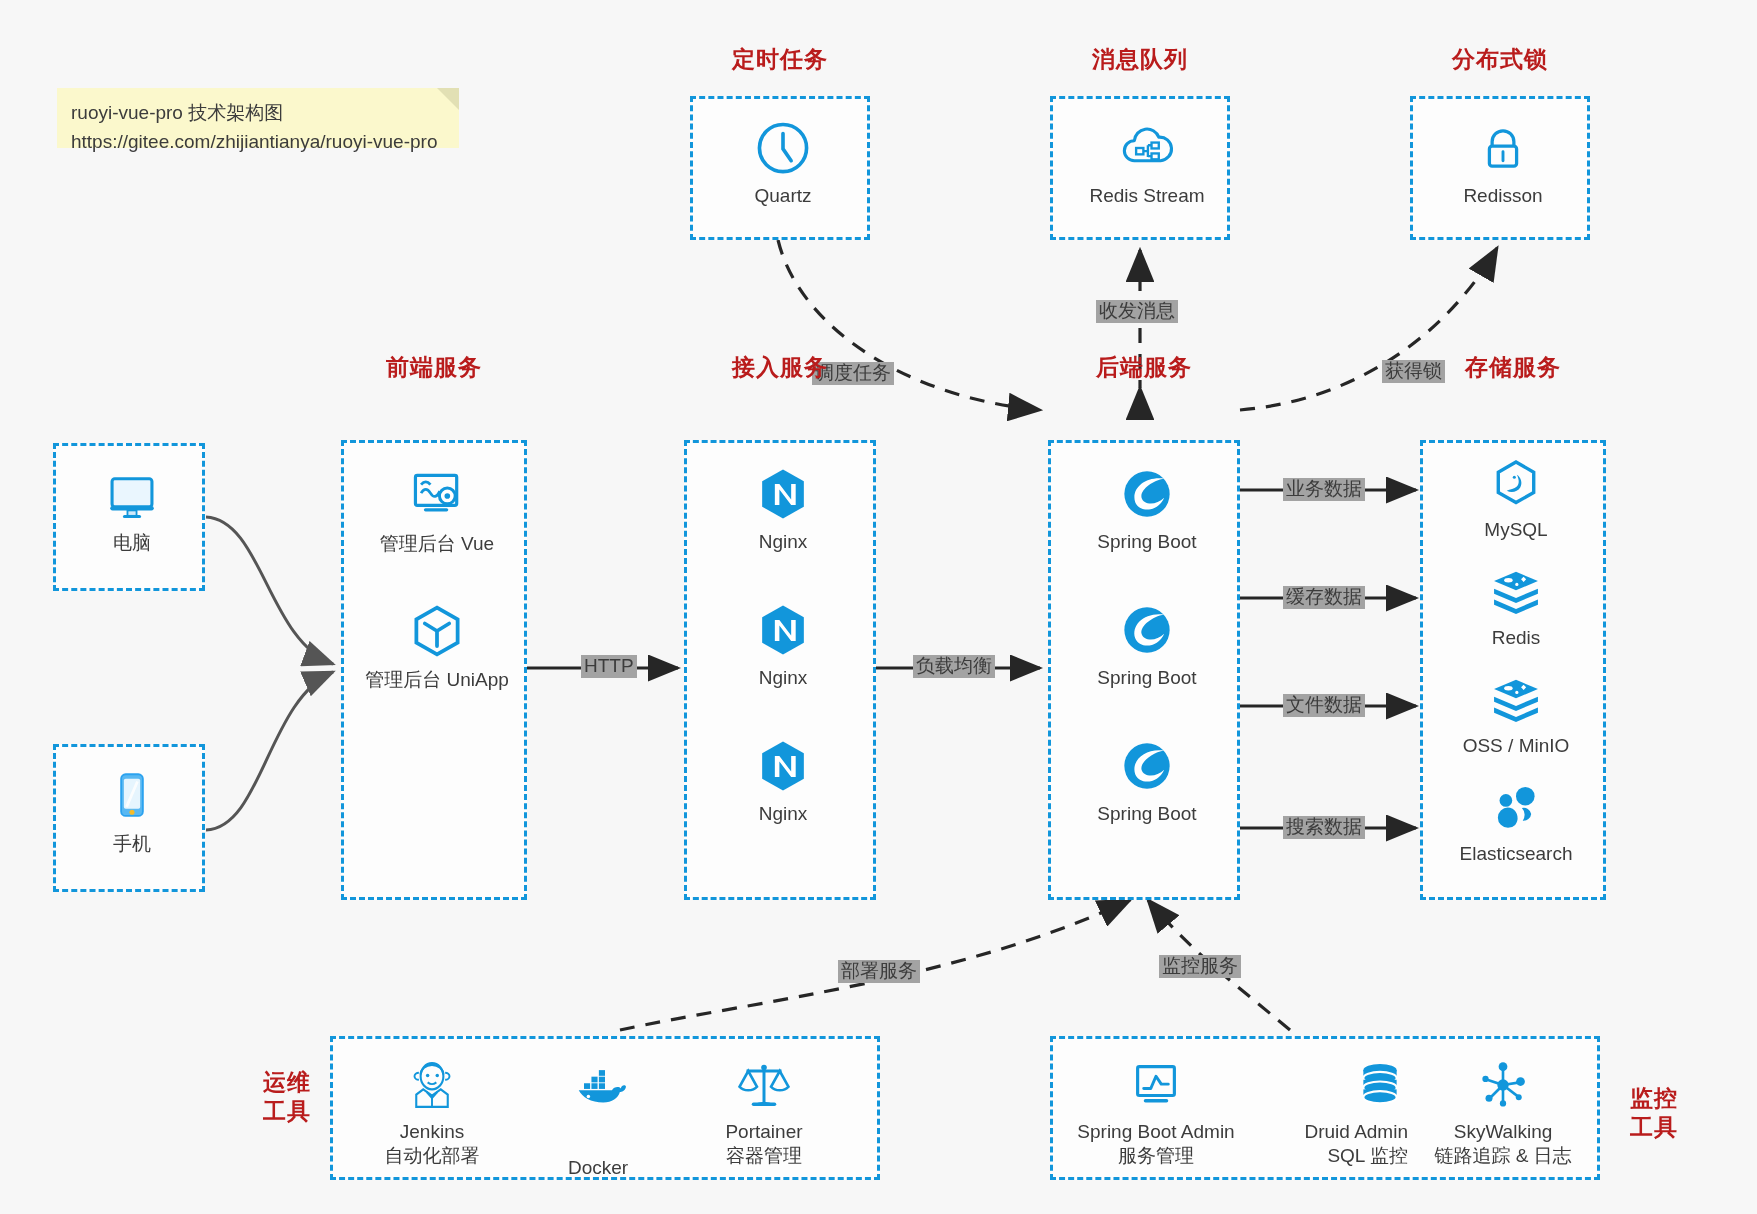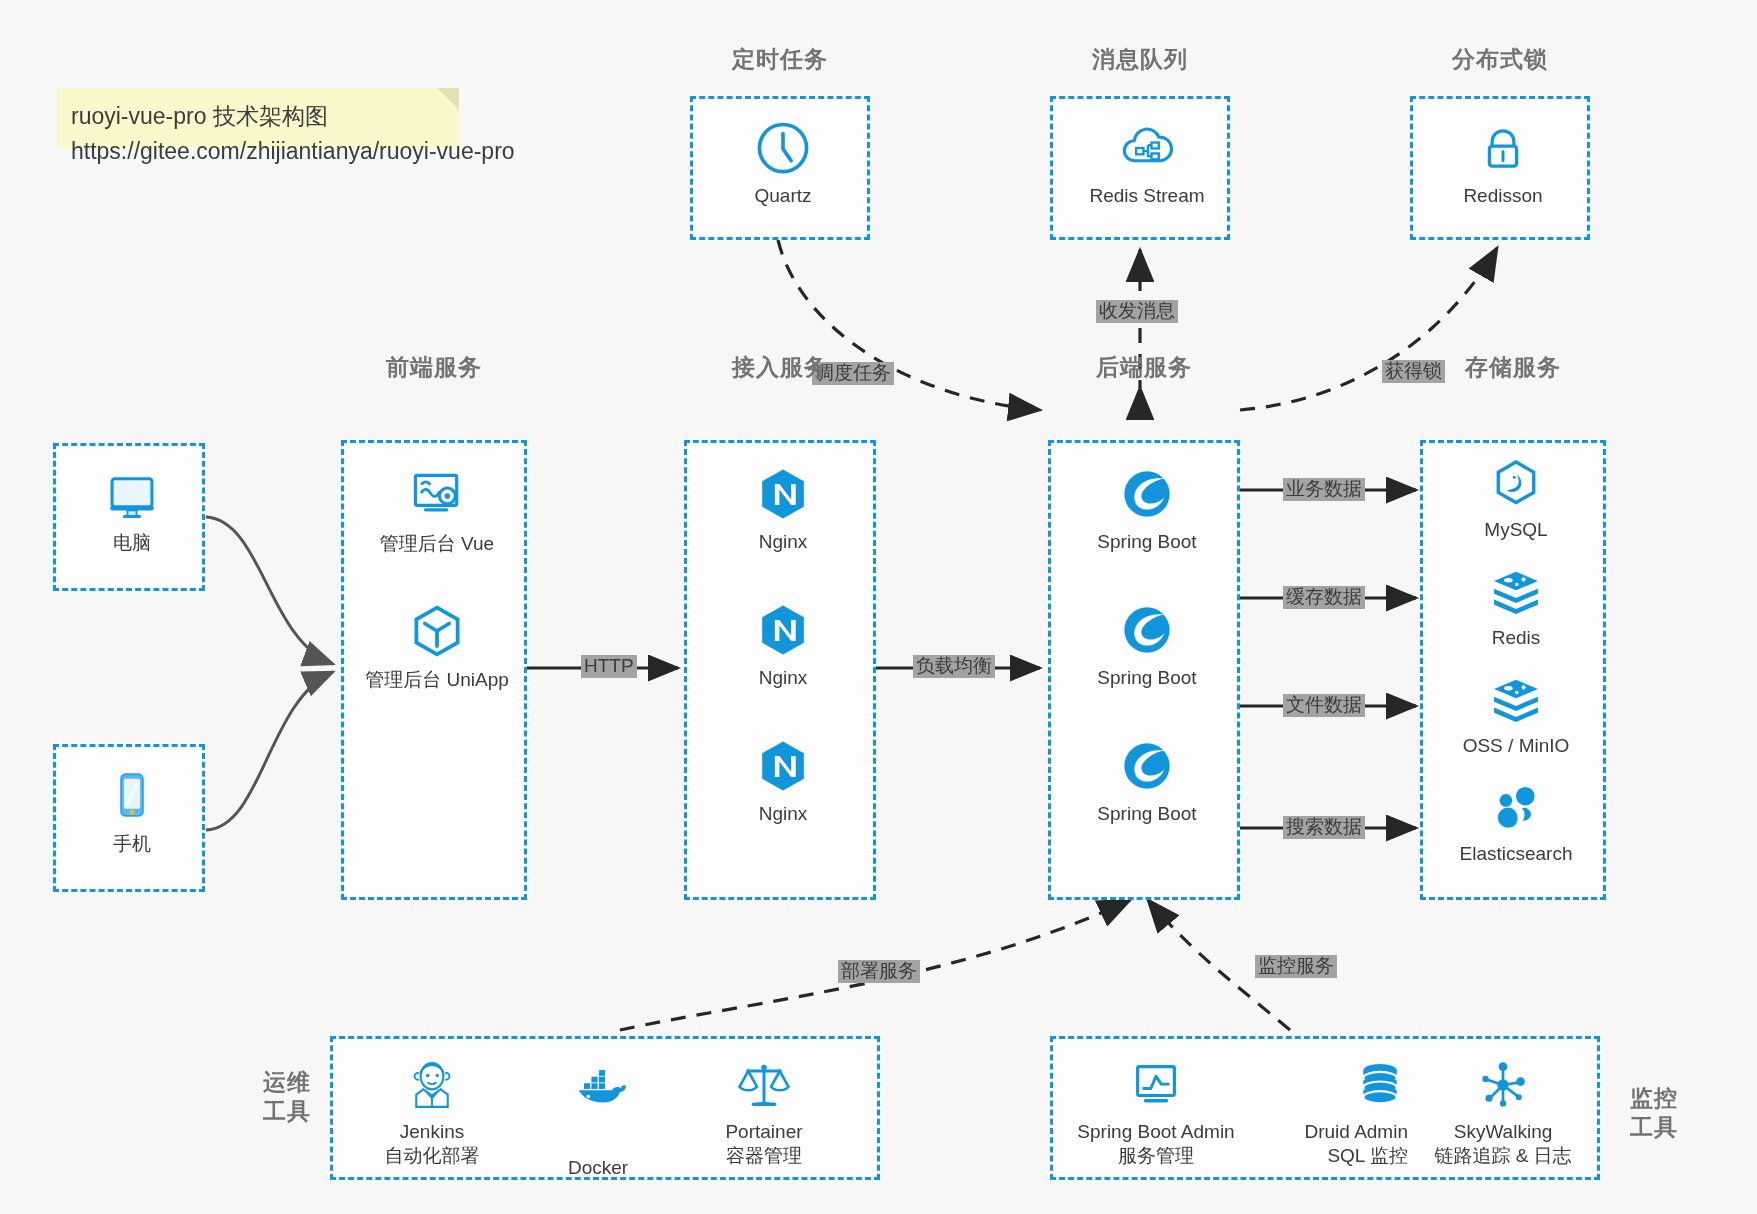--- a/index.html
+++ b/index.html
@@ -13,21 +13,21 @@
 
   
   .box{
     position:absolute;
     border:3px dashed #1296db;
     background:#fdfdfd;
     box-sizing:border-box;
   }
   .grp-title{
     position:absolute;
-    color:#737373;
+    color:#b91c1c;
     font-weight:bold;
     font-size:23px;
     letter-spacing:1px;
     white-space:nowrap;
     text-align:center;
   }
   .grp-title.side{
     line-height:1.25;
     text-align:center;
   }
@@ -46,21 +46,21 @@
   }
   .ico{display:block;}
 
   
   .note{
     position:absolute;
     left:57px;top:88px;width:402px;height:60px;
     background:#fbf8cc;
     box-sizing:border-box;
     padding:11px 14px 0 14px;
-    font-size:23px;line-height:1.5;color:#3c3c3c;
+    font-size:19px;line-height:1.5;color:#3c3c3c;
   }
   .note .fold{
     position:absolute;right:0;top:0;width:0;height:0;
     border-left:22px solid transparent;border-top:22px solid #e2e0b4;
   }
   .note .ln{white-space:nowrap;}
 
   
   .elabel{
     position:absolute;
@@ -300,21 +300,21 @@
         <circle cx="43" cy="18" r="11" fill="#1296db"></circle>
         <circle cx="20" cy="23" r="7.5" fill="#1296db"></circle>
         <path d="M14 35 a12 12 0 0 0 17 17 a13 13 0 0 0 -3 -19 a12 12 0 0 0 -14 2 Z" fill="#1296db"></path>
         <path d="M39 32 a9 9 0 0 1 11 7 a9 9 0 0 1 -10 8 a12 12 0 0 0 -1 -15 Z" fill="#1296db"></path>
       </svg>
       <div class="cap">Elasticsearch</div>
     </div>
   </div>
 
   <div class="elabel" style="left:838px;top:960px;">部署服务</div>
-  <div class="elabel" style="left:1255px;top:955px;">监控服务</div>
+  <div class="elabel" style="left:1159px;top:955px;">监控服务</div>
 
   <div class="grp-title side" style="left:256px;top:1068px;width:62px;">
     <div>运维</div>
     <div>工具</div>
   </div>
   <div class="box" style="left:330px;top:1036px;width:550px;height:144px;">
     <div class="node" style="left:24px;top:18px;width:150px;">
       <svg class="ico" width="56" height="56" viewBox="0 0 64 64">
         <ellipse cx="32" cy="22" rx="13" ry="15" fill="none" stroke="#1296db" stroke-width="2.4"></ellipse>
         <path d="M19 20 a13 11 0 0 1 26 0" fill="none" stroke="#1296db" stroke-width="2.4"></path>

